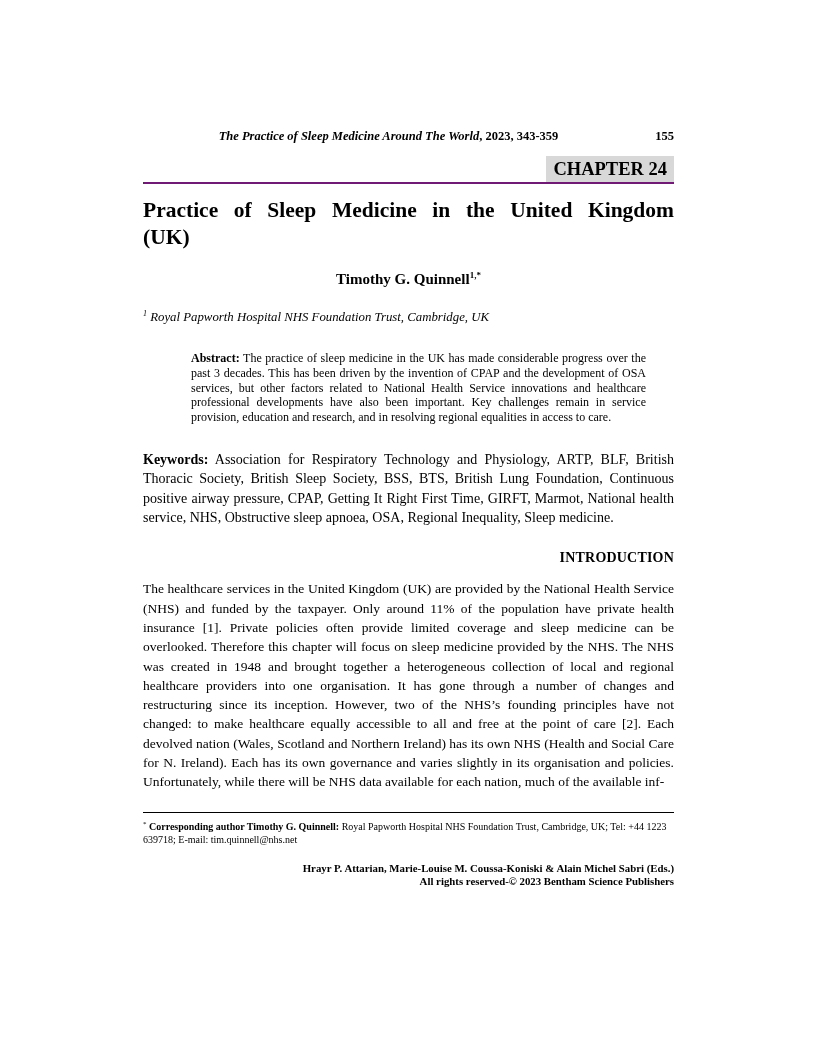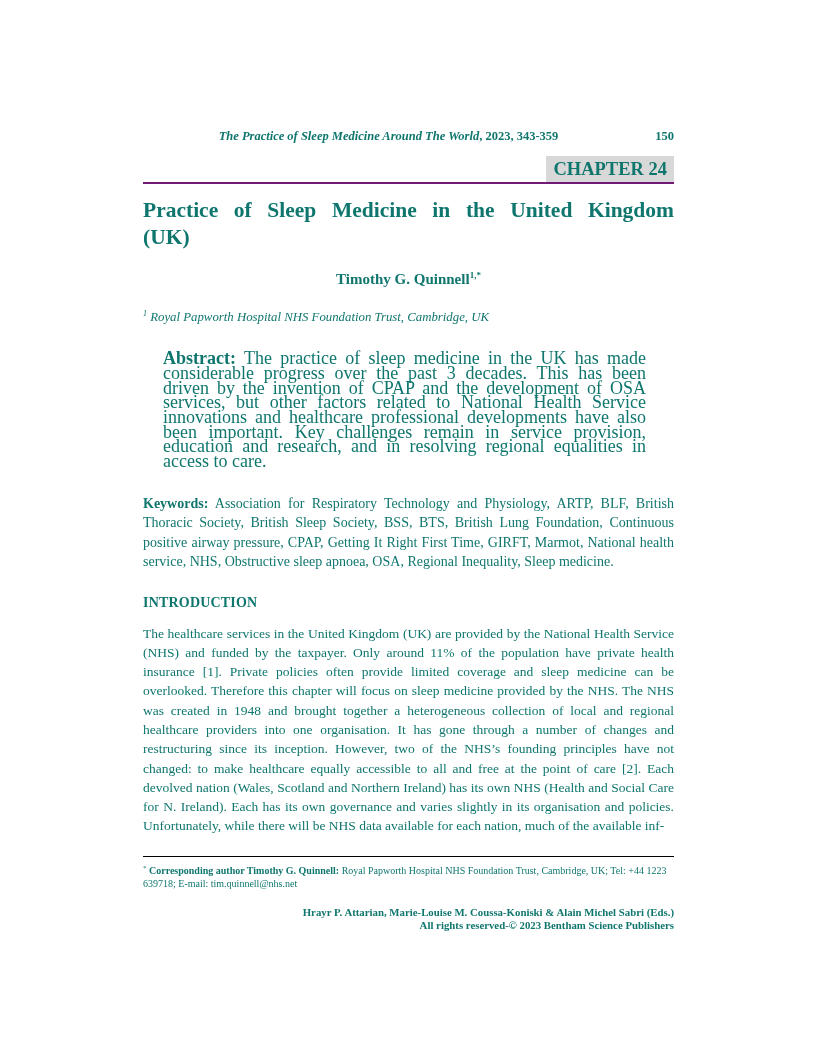--- a/index.html
+++ b/index.html
@@ -5,21 +5,21 @@
   html, body {
     margin: 0;
     padding: 0;
     background: #ffffff;
   }
   .page {
     position: relative;
     width: 816px;
     height: 1056px;
     background: #ffffff;
-    color: #0f766e;
+    color: #000000;
     font-family: "Liberation Serif", "DejaVu Serif", serif;
     overflow: hidden;
     box-sizing: border-box;
     padding: 128px 142px 0 143px;
   }
   .col { width: 531px; }
 
   
   .running-header {
     display: flex;
@@ -72,23 +72,23 @@
     margin-top: 17px;
     font-size: 12.8px;
     font-style: italic;
     line-height: 16px;
   }
   .affiliation-line sup { font-size: 8px; }
 
   
   .abstract-block {
     margin-top: 26px;
-    margin-left: 20px;
+    margin-left: 48px;
     margin-right: 28px;
-    font-size: 18px;
+    font-size: 12px;
     line-height: 14.7px;
     text-align: justify;
   }
   .abstract-block .lbl { font-weight: bold; }
 
   
   .keywords-block {
     margin-top: 25px;
     font-size: 14px;
     line-height: 19.4px;
@@ -96,20 +96,21 @@
   }
   .keywords-block .lbl { font-weight: bold; }
 
   
   .section-heading {
     margin-top: 22px;
     font-size: 14px;
     font-weight: bold;
     line-height: 17px;
     letter-spacing: 0.2px;
+    text-align: right;
   }
   .body-paragraph {
     margin-top: 13px;
     font-size: 13.5px;
     line-height: 19.3px;
     text-align: justify;
   }
 
   
   .footnote-block {
@@ -134,21 +135,21 @@
 </style>
 </head>
 <body>
 
 <div class="page">
 
   <div class="running-header col">
     <div class="rh-center">
       <span class="rh-journal">The Practice of Sleep Medicine Around The World</span><span>, 2023, 343-359</span>
     </div>
-    <div class="rh-pageno">150</div>
+    <div class="rh-pageno">155</div>
   </div>
 
   <div class="chapter-row col">
     <span class="chapter-box">CHAPTER 24</span>
   </div>
 
   <div class="article-title col">
     <div class="line1">Practice of Sleep Medicine in the United Kingdom</div>
     <div class="line2">(UK)</div>
   </div>

